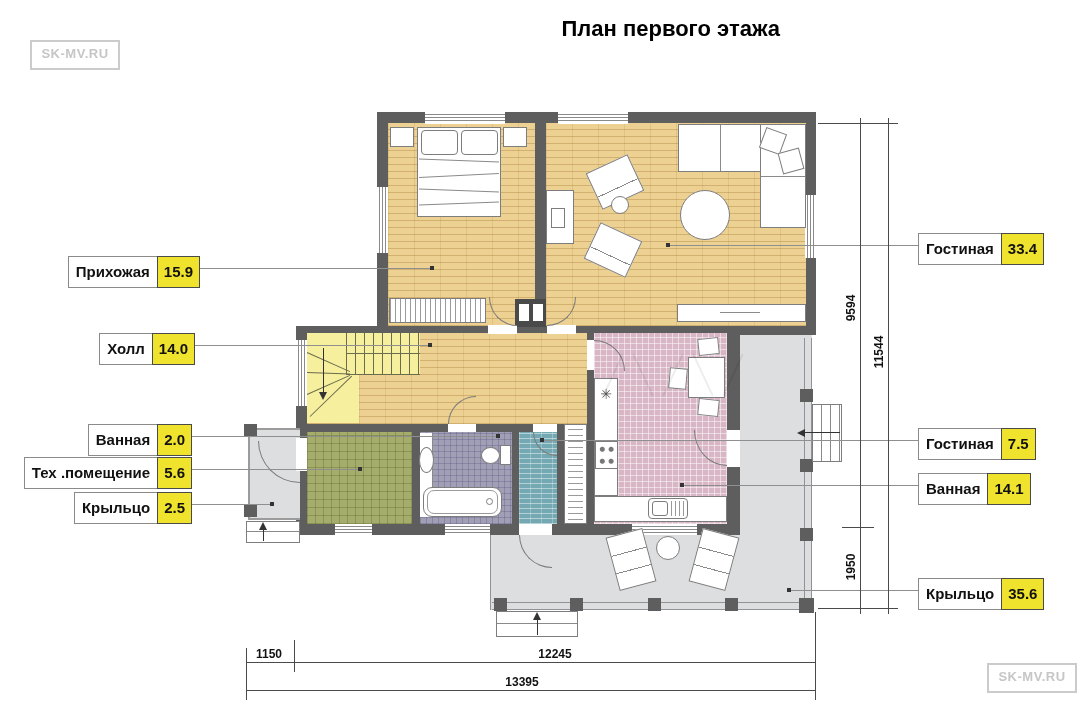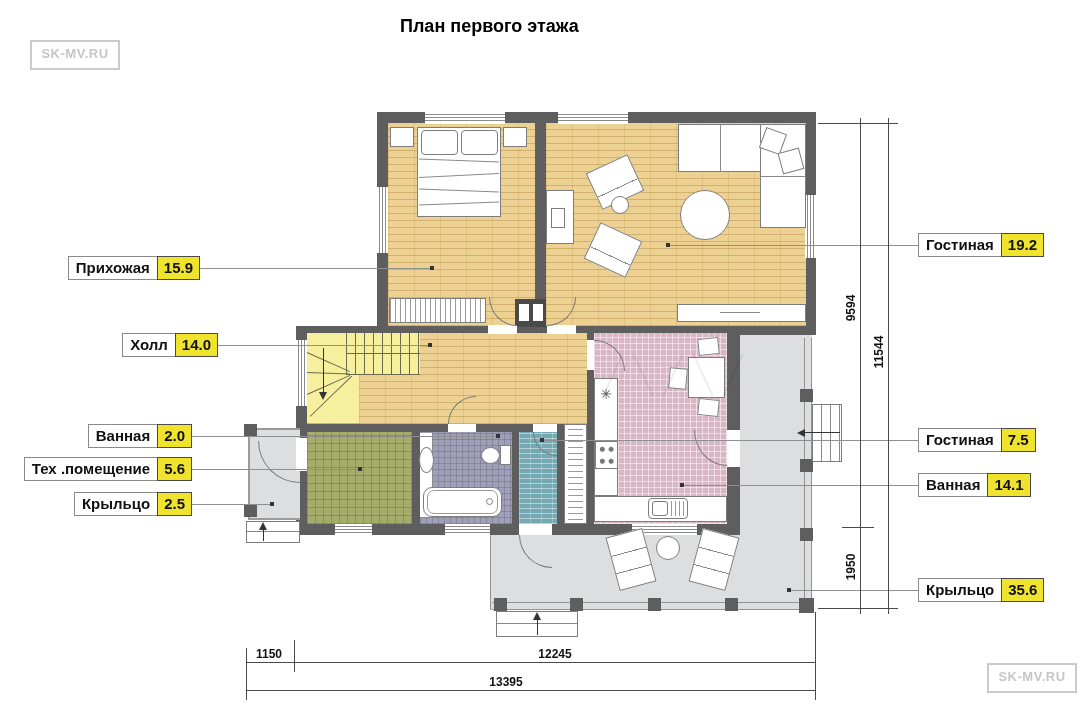--- a/index.html
+++ b/index.html
@@ -31,26 +31,26 @@
   .arc{position:absolute;background:transparent;border:0 solid #7a7a7a;box-sizing:border-box;}
   .ln{position:absolute;height:1px;background:#6b6b4e;transform-origin:left center;}
   .leader{position:absolute;height:1px;background:#8f8f8f;}
   .dot{position:absolute;width:4px;height:4px;background:#333;}
   .post{position:absolute;background:#5e5e5e;}
   .rail{position:absolute;box-sizing:border-box;border-top:1px solid #8f9398;border-bottom:1px solid #8f9398;}
   .railV{position:absolute;box-sizing:border-box;border-left:1px solid #8f9398;border-right:1px solid #8f9398;}
   .dimline{position:absolute;background:#4a4a4a;}
   .dimtext{position:absolute;font-weight:bold;font-size:12px;text-align:center;color:#111;white-space:nowrap;}
   .rot{transform:rotate(-90deg);}
-  .lbl{position:absolute;display:flex;height:24px;font-weight:bold;font-size:15px;line-height:22px;white-space:nowrap;z-index:30;}
+  .lbl{position:absolute;display:flex;height:32px;font-weight:bold;font-size:15px;line-height:22px;white-space:nowrap;z-index:30;}
   .lbl .name{background:#fff;border:1px solid #8a8a8a;padding:0 7px;box-sizing:border-box;display:flex;align-items:center;}
   .lbl .val{background:#efe32d;border:1px solid #4a4a4a;margin-left:-1px;padding:0 6px;box-sizing:border-box;display:flex;align-items:center;}
   .wm{position:absolute;width:86px;height:26px;border:2px solid #cbcbcb;color:#c6c6c6;font-weight:bold;
       font-size:13px;letter-spacing:.5px;text-align:center;line-height:24px;z-index:40;background:#fff;}
-  .title{position:absolute;left:400px;top:16px;width:380px;text-align:left;font-weight:bold;font-size:18px;color:#000;}
+  .title{position:absolute;left:400px;top:16px;width:380px;text-align:right;font-weight:bold;font-size:22px;color:#000;}
   .tri-up{position:absolute;width:0;height:0;border-left:4px solid transparent;border-right:4px solid transparent;border-bottom:8px solid #333;}
   .tri-down{position:absolute;width:0;height:0;border-left:4px solid transparent;border-right:4px solid transparent;border-top:8px solid #333;}
   .tri-left{position:absolute;width:0;height:0;border-top:4px solid transparent;border-bottom:4px solid transparent;border-right:8px solid #333;}
   .thin{position:absolute;background:#8f9398;}
   .wmbar{position:absolute;width:2px;background:#000;opacity:.07;}
 </style>
 </head>
 <body>
 
 <div id="canvas">
@@ -223,39 +223,39 @@
   <div class="dot" style="left:540px;top:438px;"></div>
   <div class="leader" style="left:682px;top:485px;width:236px;"></div>
   <div class="dot" style="left:680px;top:483px;"></div>
   <div class="leader" style="left:789px;top:590px;width:129px;"></div>
   <div class="dot" style="left:787px;top:588px;"></div>
 
   <div class="lbl" style="right:886px;top:256px;">
     <span class="name">Прихожая</span>
     <span class="val">15.9</span>
   </div>
-  <div class="lbl" style="right:868px;top:333px;margin-left:28px;">
+  <div class="lbl" style="right:891px;top:333px;margin-left:28px;">
     <span class="name">Холл</span>
     <span class="val">14.0</span>
   </div>
   <div class="lbl" style="right:894px;top:424px;">
     <span class="name">Ванная</span>
     <span class="val">2.0</span>
   </div>
   <div class="lbl" style="right:894px;top:457px;">
     <span class="name">Тех .помещение</span>
     <span class="val">5.6</span>
   </div>
   <div class="lbl" style="right:894px;top:492px;">
     <span class="name">Крыльцо</span>
     <span class="val">2.5</span>
   </div>
   <div class="lbl" style="left:918px;top:233px;">
     <span class="name">Гостиная</span>
-    <span class="val">19.2</span>
+    <span class="val">33.4</span>
   </div>
   <div class="lbl" style="left:918px;top:428px;">
     <span class="name">Гостиная</span>
     <span class="val">7.5</span>
   </div>
   <div class="lbl" style="left:918px;top:473px;">
     <span class="name">Ванная</span>
     <span class="val">14.1</span>
   </div>
   <div class="lbl" style="left:918px;top:578px;">
@@ -272,15 +272,15 @@
   <div class="dimtext rot" style="left:849px;top:345px;width:60px;height:14px;">11544</div>
   <div class="dimtext rot" style="left:821px;top:560px;width:60px;height:14px;">1950</div>
 
   <div class="dimline" style="left:246px;top:662px;width:569px;height:1px;"></div>
   <div class="dimline" style="left:246px;top:690px;width:569px;height:1px;"></div>
   <div class="dimline" style="left:246px;top:648px;width:1px;height:52px;"></div>
   <div class="dimline" style="left:294px;top:640px;width:1px;height:32px;"></div>
   <div class="dimline" style="left:815px;top:612px;width:1px;height:88px;"></div>
   <div class="dimtext" style="left:240px;top:647px;width:58px;height:13px;">1150</div>
   <div class="dimtext" style="left:520px;top:647px;width:70px;height:13px;">12245</div>
-  <div class="dimtext" style="left:471px;top:675px;width:70px;height:13px;">13395</div>
+  <div class="dimtext" style="left:487px;top:675px;width:70px;height:13px;">13395</div>
 
 </div>
 
 </body></html>

